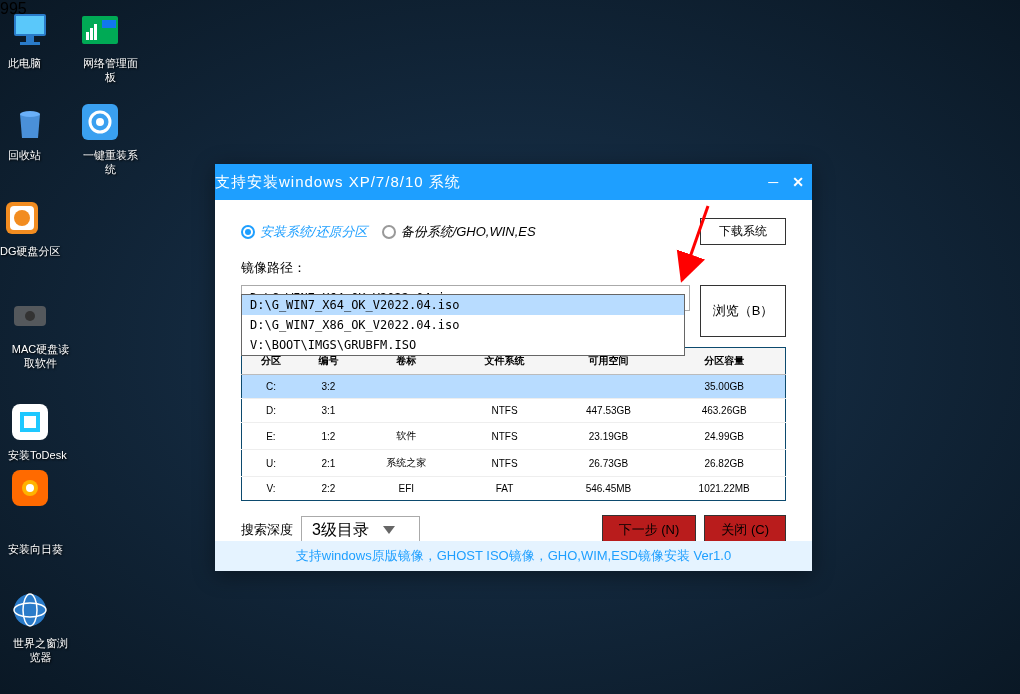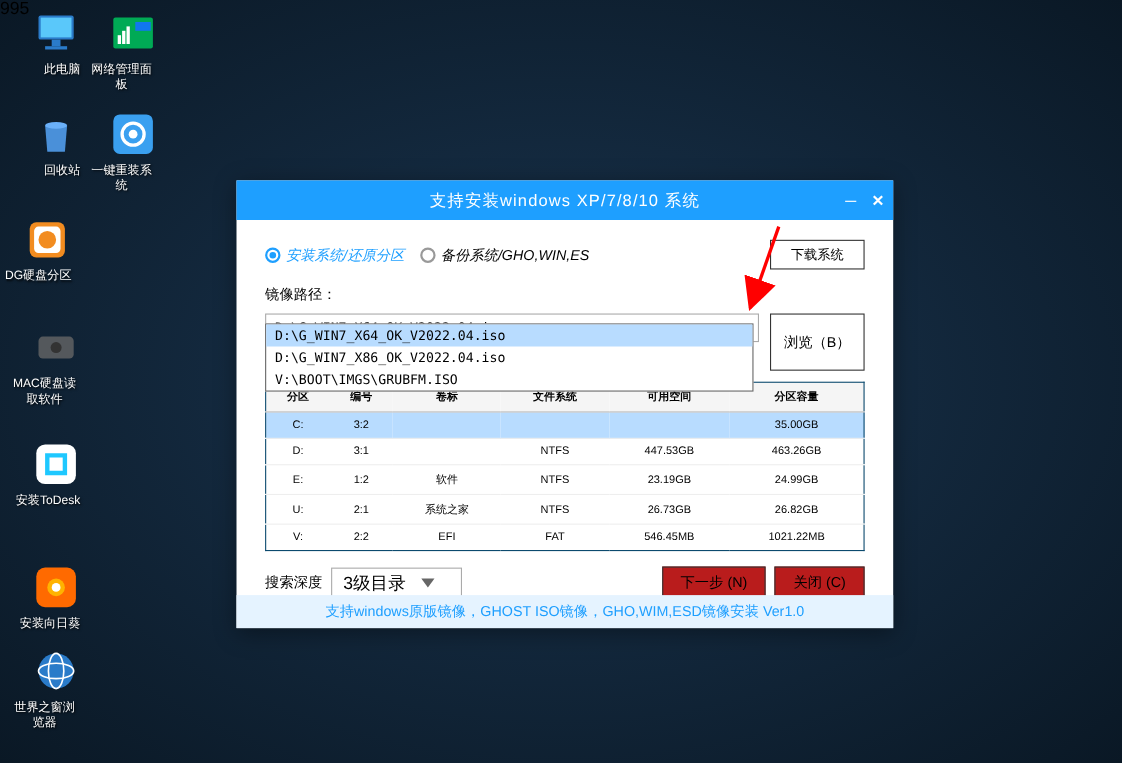--- a/index.html
+++ b/index.html
@@ -6,50 +6,50 @@
     body {
       width: 1020px; height: 694px;
       background: radial-gradient(ellipse at center, #1a3550 0%, #0a1825 100%);
       font-family: "Microsoft YaHei", sans-serif;
       position: relative; overflow: hidden;
     }
 
     
     .desktop-icon {
       position: absolute; width: 65px;
-      display: flex; flex-direction: column; align-items: flex-end;
+      display: flex; flex-direction: column; align-items: flex-start;
       cursor: pointer; text-align: center;
     }
     .desktop-icon .ico {
       width: 44px; height: 44px; margin-bottom: 4px;
       display: flex; align-items: center; justify-content: center;
     }
     .desktop-icon .lbl {
       color: #fff; font-size: 11px; line-height: 14px;
       text-shadow: 1px 1px 2px #000; max-width: 70px;
     }
     .di-0 { top: 8px; left: 8px; }
     .di-1 { top: 8px; left: 78px; }
     .di-2 { top: 100px; left: 8px; }
     .di-3 { top: 100px; left: 78px; }
     .di-4 { top: 196px; left: 0; }
     .di-5 { top: 294px; left: 8px; }
     .di-6 { top: 400px; left: 8px; }
-    .di-7 { top: 512px; left: 8px; }
+    .di-7 { top: 466px; left: 8px; gap: 28px; }
     .di-8 { top: 588px; left: 8px; }
 
     
     .window {
       position: absolute; top: 164px; left: 215px;
       width: 597px; height: 407px;
       background: #fff; box-shadow: 0 4px 20px rgba(0,0,0,0.4);
     }
     .titlebar {
       height: 36px; background: #1e9fff;
-      display: flex; align-items: center; justify-content: center;
+      display: flex; align-items: center; 
       position: relative;
     }
     .titlebar .title { color: #fff; font-size: 15px; letter-spacing: 1px; }
     .titlebar .ctrls { position: absolute; right: 8px; display: flex; gap: 14px; }
     .titlebar .ctrl { color: #fff; cursor: pointer; font-size: 14px; font-weight: bold; }
 
     .content { padding: 18px 26px 8px 26px; position: relative; }
     .topbar { display: flex; align-items: center; gap: 14px; margin-bottom: 14px; }
     .radio {
       display: inline-flex; align-items: center; gap: 5px;

